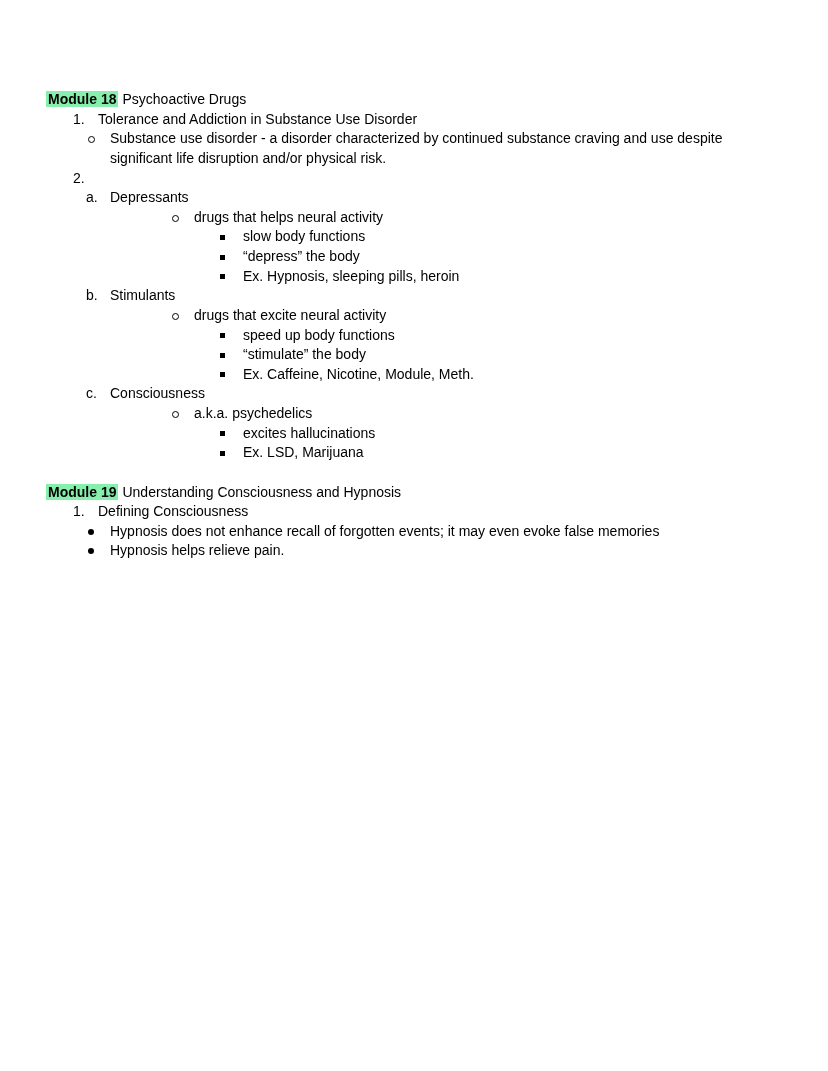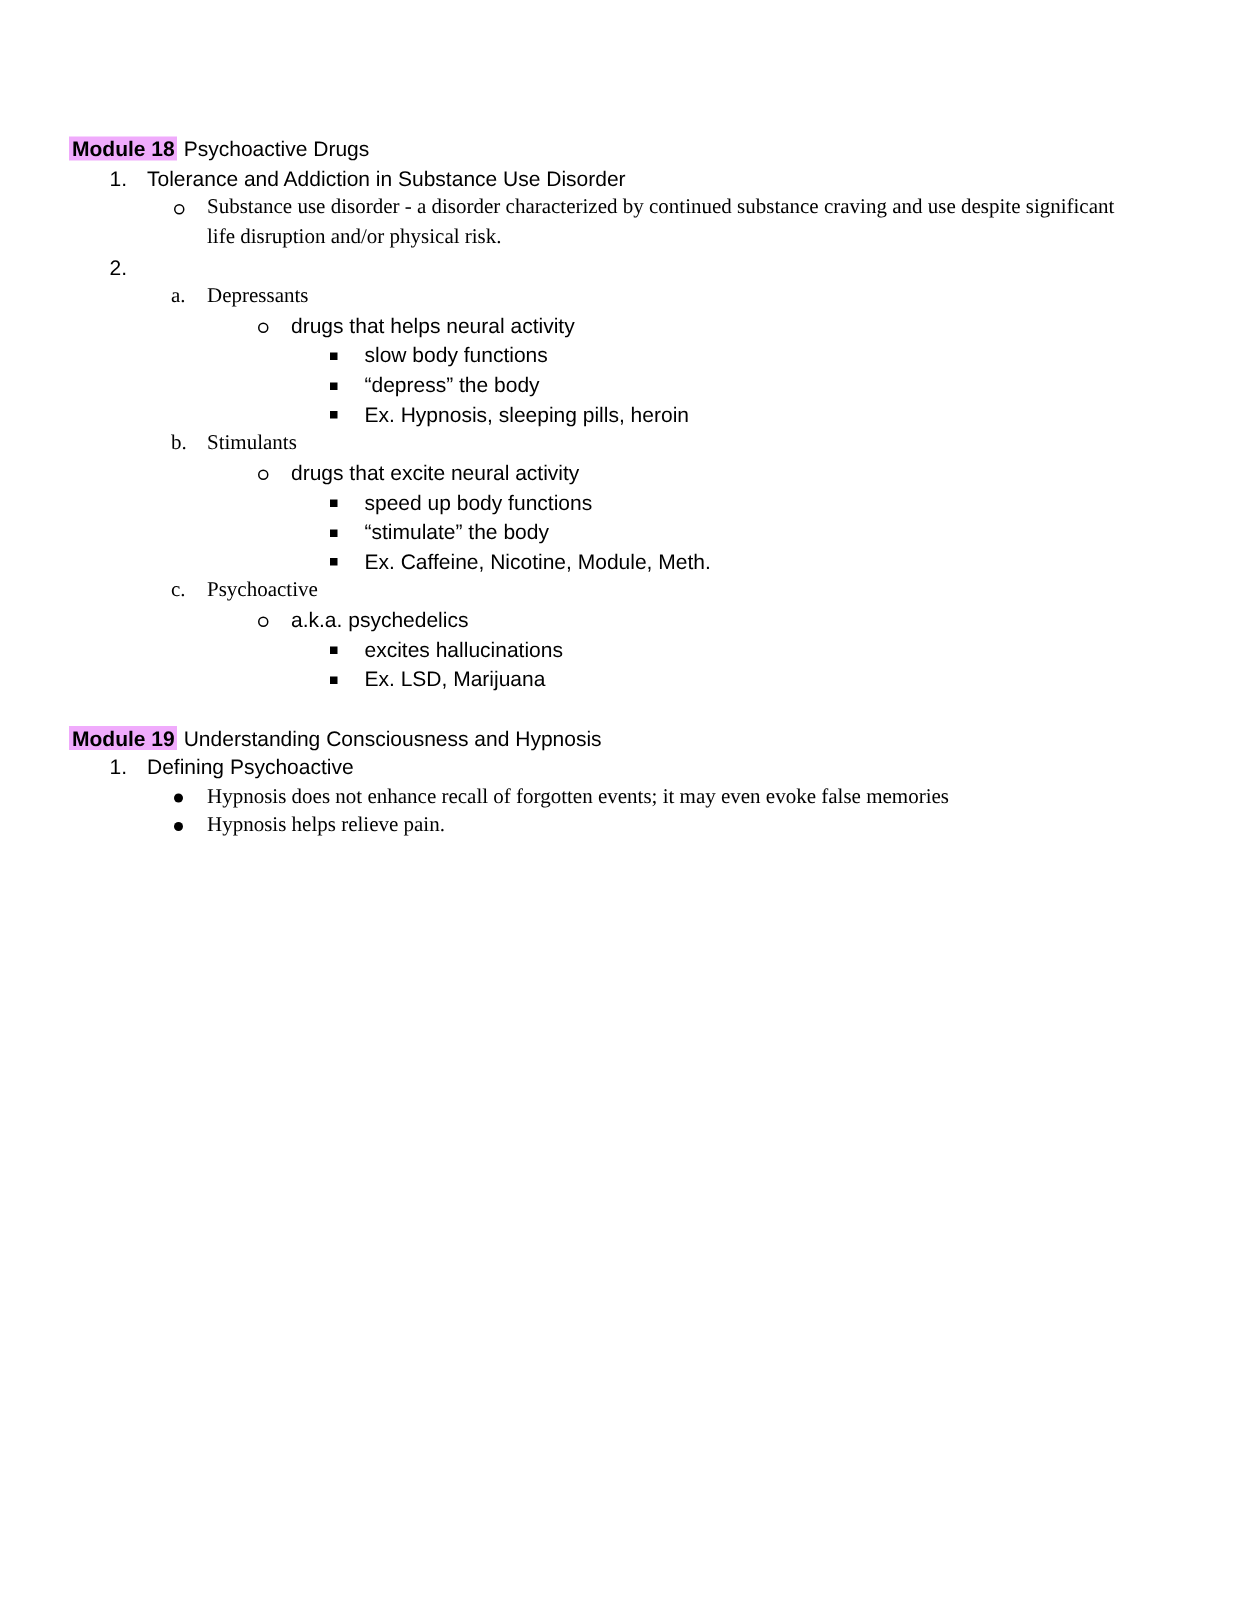--- a/index.html
+++ b/index.html
@@ -15,27 +15,27 @@
     color: #000000;
   }
   .doc {
     padding-top: 90px;
     width: 760px;
   }
   .row { display: flex; align-items: flex-start; }
   .row.heading { padding-left: 48px; display: block; }
   .hl {
     font-weight: bold;
-    background: #f0abfc;
+    background: #86efac;
     padding: 0 2px;
     margin-left: -2px;
   }
   .heading .rest { margin-left: 4px; }
   .lv1 { padding-left: 73px; }
-  .lv2 { padding-left: 114px; font-family: Liberation Serif, serif; }
+  .lv2 { padding-left: 86px; }
   .lv3 { padding-left: 170px; }
   .lv4 { padding-left: 218px; }
   .lv1 > .marker { width: 25px; }
   .lv2 > .marker { width: 24px; }
   .lv3 > .marker { width: 24px; }
   .lv4 > .marker { width: 25px; }
   .marker {
     flex: none;
     position: relative;
     height: 19.63px;
@@ -133,21 +133,21 @@
           <span class="txt">“stimulate” the body</span>
         </div>
         <div class="row lv4">
           <span class="marker">
             <i class="shape square"></i>
           </span>
           <span class="txt">Ex. Caffeine, Nicotine, Module, Meth.</span>
         </div>
         <div class="row lv2">
           <span class="marker">c.</span>
-          <span class="txt">Psychoactive</span>
+          <span class="txt">Consciousness</span>
         </div>
         <div class="row lv3">
           <span class="marker">
             <i class="shape circle"></i>
           </span>
           <span class="txt">a.k.a. psychedelics</span>
         </div>
         <div class="row lv4">
           <span class="marker">
             <i class="shape square"></i>
@@ -159,21 +159,21 @@
             <i class="shape square"></i>
           </span>
           <span class="txt">Ex. LSD, Marijuana</span>
         </div>
       </div>
       <div class="row spacer"></div>
       <div>
         <div class="row heading"><span class="hl">Module 19</span><span class="rest">Understanding Consciousness and Hypnosis</span></div>
         <div class="row lv1">
           <span class="marker">1.</span>
-          <span class="txt">Defining Psychoactive</span>
+          <span class="txt">Defining Consciousness</span>
         </div>
         <div class="row lv2">
           <span class="marker">
             <i class="shape disc"></i>
           </span>
           <span class="txt">Hypnosis does not enhance recall of forgotten events; it may even evoke false memories</span>
         </div>
         <div class="row lv2">
           <span class="marker">
             <i class="shape disc"></i>

